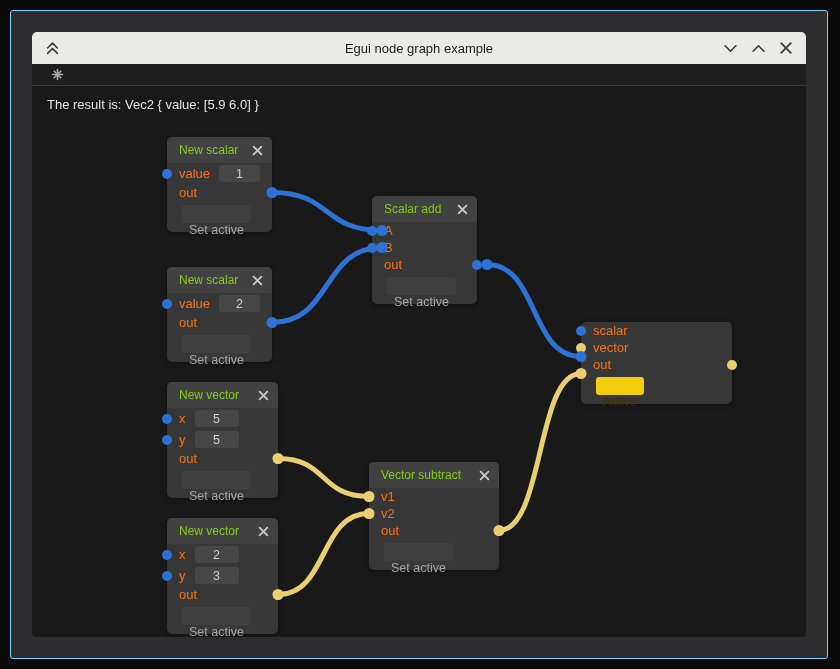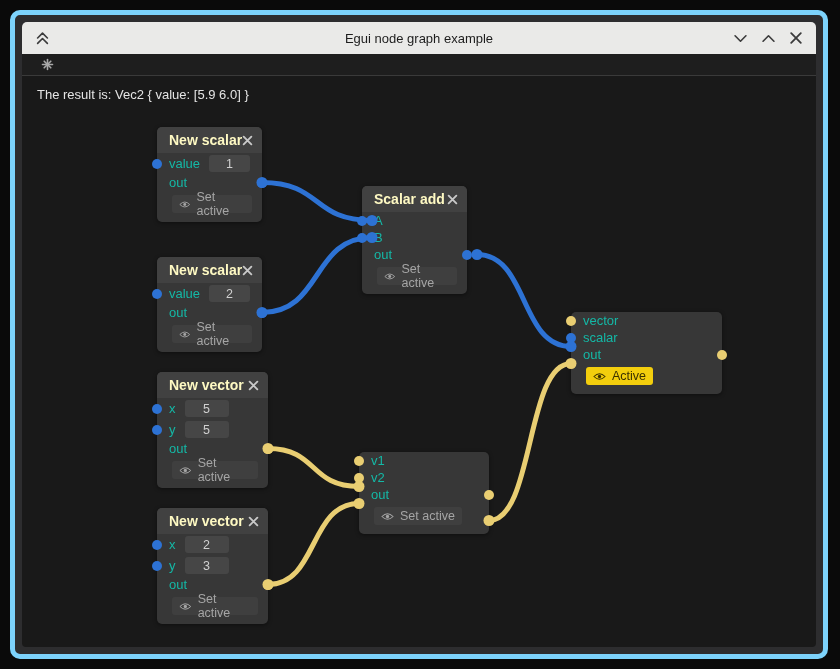--- a/index.html
+++ b/index.html
@@ -1,18 +1,18 @@
 <!DOCTYPE html>
 <html><head>
 <meta charset="utf-8">
 <style>
   html,body{margin:0;padding:0;width:840px;height:669px;overflow:hidden;background:#0a0a0a;
     font-family:"Liberation Sans",sans-serif;-webkit-font-smoothing:antialiased;}
   .window{position:absolute;left:10px;top:10px;width:818px;height:649px;box-sizing:border-box;
-    background:#2d2d2f;border:5px solid #7dd3fc;border-radius:10px;padding:7px;
+    background:#2d2d2f;border:1px solid #7dd3fc;border-radius:3px;padding:21px;
     display:flex;flex-direction:column;}
   
   .titlebar{height:32px;background:#eaeae8;border-radius:5px 5px 0 0;display:flex;align-items:center;
     position:relative;flex:0 0 32px;}
   .titlebar .tb-title{position:absolute;left:0;right:0;text-align:center;font-size:13px;color:#1d1d1d;}
   .tb-btn{display:flex;align-items:center;justify-content:center;width:20px;height:20px;cursor:pointer;z-index:2;}
   .tb-left{margin-left:10px;}
   .tb-right{margin-left:auto;margin-right:10px;display:flex;gap:8px;z-index:2;}
   .tb-ic{stroke:#3b3b3b;stroke-width:1.5;fill:none;stroke-linecap:round;stroke-linejoin:round;}
   
@@ -20,34 +20,34 @@
     display:flex;align-items:center;padding-left:17px;box-sizing:border-box;}
   .ast{stroke:#a8a8a8;stroke-width:1.6;stroke-linecap:round;}
   
   .canvas{position:relative;flex:1;background:#191919;border-radius:0 0 4px 4px;overflow:hidden;}
   .result{position:absolute;left:15px;top:11px;font-size:13px;color:#e4e4e4;}
   
   .node{position:absolute;box-sizing:border-box;background:#373737;border-radius:5px;
     display:flex;flex-direction:column;color:#d6d6d6;box-shadow:0 1px 4px rgba(0,0,0,.45);}
   .node-header{height:26px;flex:0 0 26px;background:#414141;border-radius:5px 5px 0 0;
     display:flex;align-items:center;justify-content:space-between;padding:0 9px 0 12px;cursor:move;}
-  .node-title{font-size:14px;color:#fef9c3;white-space:nowrap;font-weight:bold;}
+  .node-title{font-size:12px;color:#84cc16;white-space:nowrap;}
   .node-close{display:flex;align-items:center;color:#c9c9c9;cursor:pointer;}
   .xicon{width:11px;height:11px;stroke:currentColor;stroke-width:1.7;stroke-linecap:round;}
   .node-row{position:relative;display:flex;align-items:center;height:17px;flex:0 0 17px;padding:0 12px;}
   .node-row.has-value{height:21px;flex:0 0 21px;}
-  .row-label{font-size:13px;color:#14b8a6;}
+  .row-label{font-size:13px;color:#f97316;}
   .value-box{margin-left:9px;width:44px;height:17px;background:#464646;border-radius:3px;
     display:flex;align-items:center;justify-content:center;font-size:12.5px;color:#d0d0d0;cursor:ew-resize;}
   .port{position:absolute;width:10px;height:10px;border-radius:50%;top:50%;transform:translateY(-50%);cursor:crosshair;}
   .port.left{left:-5px;}
   .port.right{right:-5px;}
-  .node-btn{align-self:flex-start;display:inline-flex;align-items:center;gap:6px;
+  .node-btn{align-self:flex-start;display:inline-flex;align-items:center;gap:18px;
     margin:4px 10px 9px 15px;height:18px;padding:0 7px;border-radius:3px;
-    background:#3f3f3f;color:#a5a5a5;font-size:12.5px;cursor:pointer;}
+    background:#3f3f3f;color:#a5a5a5;font-size:12.5px;cursor:pointer;flex-direction:column;}
   .node-btn .eye{width:13px;height:9px;stroke:currentColor;fill:none;stroke-width:1.1;}
   .node-btn .eye circle{fill:currentColor;stroke:none;}
   .node-btn.active{background:#f3ce0d;color:#3a3100;}
   .wires{position:absolute;left:0;top:0;pointer-events:none;}
 </style>
 </head>
 <body>
 
 <div class="window">
   <div class="titlebar">
@@ -228,20 +228,28 @@
         </div>
         <div class="node-btn">
           <svg class="eye" viewBox="0 0 14 9">
             <path d="M1 4.5 Q7 -1.5 13 4.5 Q7 10.5 1 4.5 Z"></path>
             <circle cx="7" cy="4.5" r="1.8"></circle>
           </svg>
           <span>Set active</span>
         </div>
       </div>
       <div class="node" style="left: 337px; top: 376px; width: 130px;">
+        <div class="node-header">
+          <span class="node-title">Vector subtract</span>
+          <span class="node-close">
+            <svg class="xicon" viewBox="0 0 10 10">
+              <path d="M1.5 1.5 L8.5 8.5 M8.5 1.5 L1.5 8.5"></path>
+            </svg>
+          </span>
+        </div>
         <div class="node-row">
           <span class="port left" style="background: rgb(233, 206, 114);"></span>
           <span class="row-label">v1</span>
         </div>
         <div class="node-row">
           <span class="port left" style="background: rgb(233, 206, 114);"></span>
           <span class="row-label">v2</span>
         </div>
         <div class="node-row">
           <span class="row-label">out</span>
@@ -250,26 +258,26 @@
         <div class="node-btn">
           <svg class="eye" viewBox="0 0 14 9">
             <path d="M1 4.5 Q7 -1.5 13 4.5 Q7 10.5 1 4.5 Z"></path>
             <circle cx="7" cy="4.5" r="1.8"></circle>
           </svg>
           <span>Set active</span>
         </div>
       </div>
       <div class="node" style="left: 549px; top: 236px; width: 151px;">
         <div class="node-row">
+          <span class="port left" style="background: rgb(45, 114, 212);"></span>
+          <span class="row-label">scalar</span>
+        </div>
+        <div class="node-row">
           <span class="port left" style="background: rgb(233, 206, 114);"></span>
           <span class="row-label">vector</span>
-        </div>
-        <div class="node-row">
-          <span class="port left" style="background: rgb(45, 114, 212);"></span>
-          <span class="row-label">scalar</span>
         </div>
         <div class="node-row">
           <span class="row-label">out</span>
           <span class="port right" style="background: rgb(233, 206, 114);"></span>
         </div>
         <div class="node-btn active">
           <svg class="eye" viewBox="0 0 14 9">
             <path d="M1 4.5 Q7 -1.5 13 4.5 Q7 10.5 1 4.5 Z"></path>
             <circle cx="7" cy="4.5" r="1.8"></circle>
           </svg>

